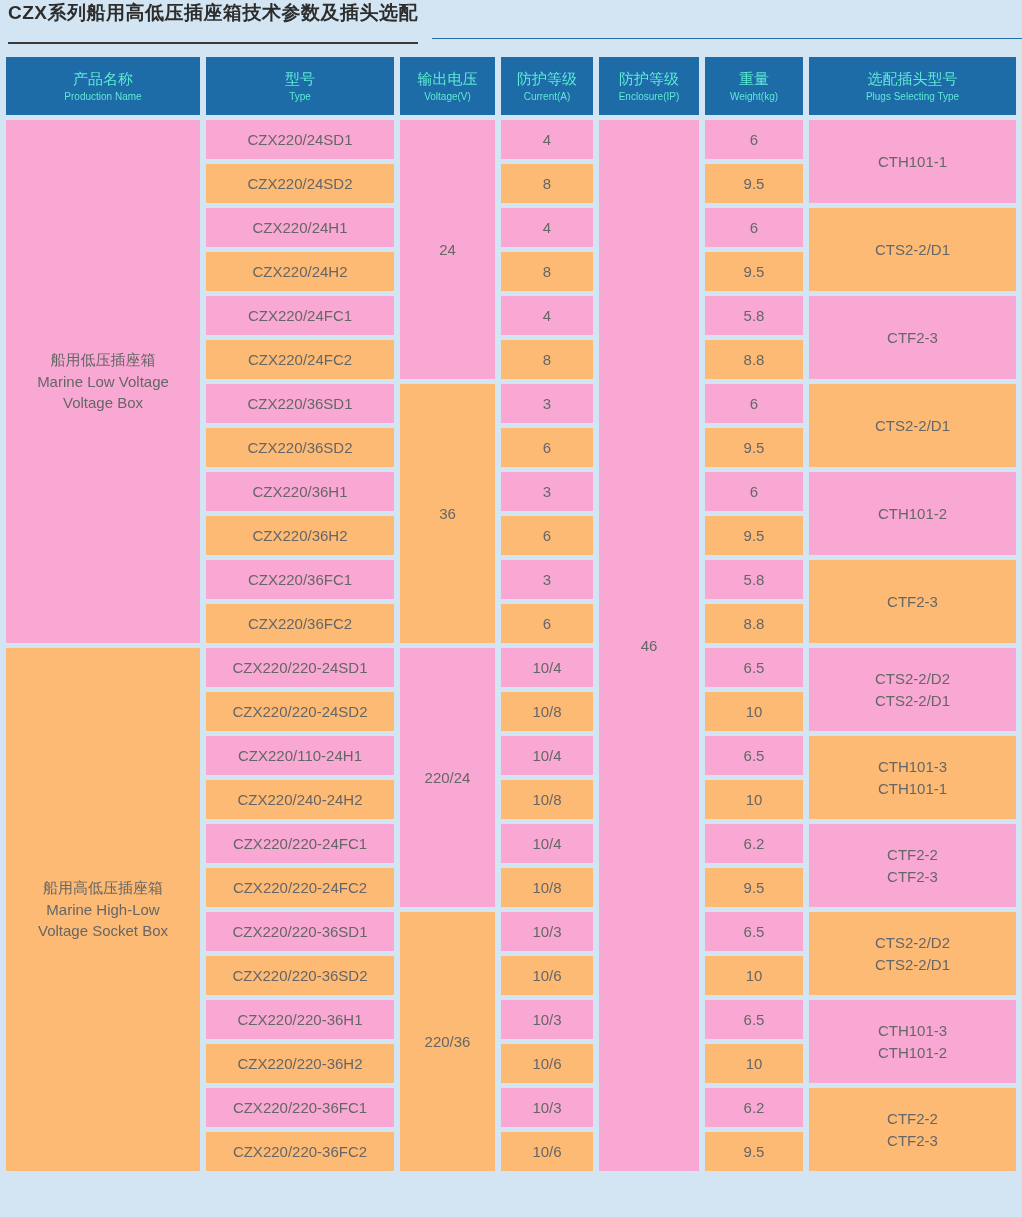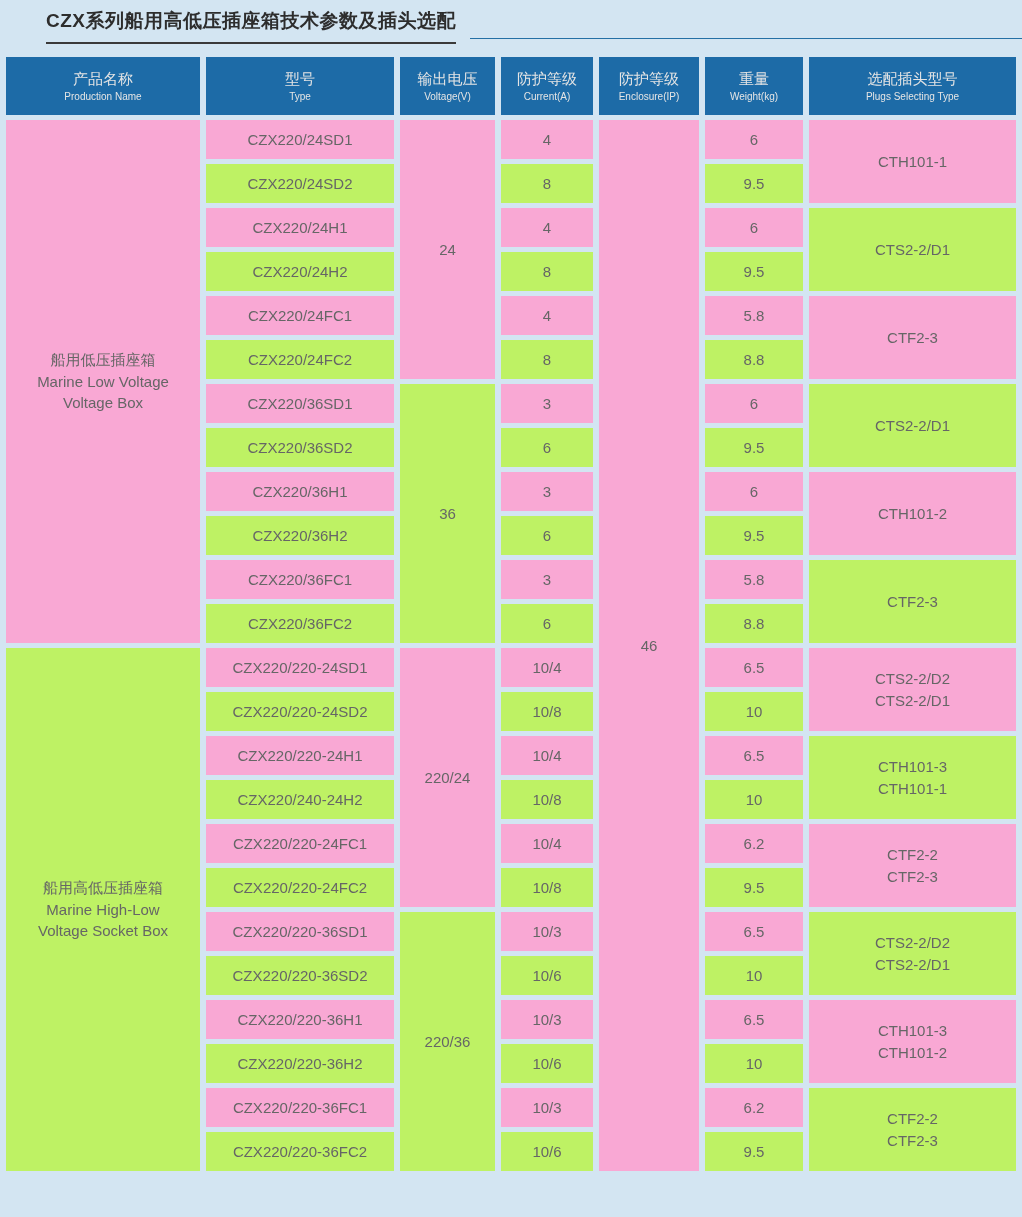--- a/index.html
+++ b/index.html
@@ -10,53 +10,52 @@
     overflow:hidden;
   }
   .title-row{
     display:flex;align-items:flex-end;
     padding:10px 0 0 8px;height:34px;
   }
   .page-title{
     font-size:19px;font-weight:bold;color:#2d2d2d;
     letter-spacing:0.5px;
     border-bottom:2px solid #3a3a3a;
-    padding-bottom:8px;
+    padding-bottom:16px;
     white-space:nowrap;
-    margin-left:38px;
   }
   .title-rule{
     flex:1;height:0;
     border-bottom:1px solid #2470a5;
     margin:0 0 5px 14px;
   }
   table.spec{
     border-collapse:separate;
     border-spacing:6px 5px;
     table-layout:fixed;
     width:1022px;
     margin-top:8px;
   }
   th{
-    background:#1d6ba7;color:#e5e5e5;
+    background:#1d6ba7;color:#5eead4;
     height:58px;font-weight:normal;
     text-align:center;vertical-align:middle;
     padding:0 2px;
     margin-left:24px;
   }
   th .zh{font-size:15px;line-height:1.35;}
   th .en{font-size:10px;line-height:1.3;}
   td{
     height:39px;
     text-align:center;vertical-align:middle;
     color:#666666;font-size:15px;
     padding:0 2px;line-height:1.45;
   }
   td.dark{background:#f9a8d4;}
-  td.light{background:#bef264;}
+  td.light{background:#fdba74;}
 </style>
 </head>
 <body>
 
 <div class="title-row">
   <div class="page-title">CZX系列船用高低压插座箱技术参数及插头选配</div>
   <div class="title-rule"></div>
 </div>
 
 <table class="spec">
@@ -202,21 +201,21 @@
           <div>CTS2-2/D2</div>
           <div>CTS2-2/D1</div>
         </td>
       </tr>
       <tr>
         <td class="light">CZX220/220-24SD2</td>
         <td class="light">10/8</td>
         <td class="light">10</td>
       </tr>
       <tr>
-        <td class="dark">CZX220/220-24H1</td>
+        <td class="dark">CZX220/110-24H1</td>
         <td class="dark">10/4</td>
         <td class="dark">6.5</td>
         <td class="light" rowspan="2">
           <div>CTH101-3</div>
           <div>CTH101-1</div>
         </td>
       </tr>
       <tr>
         <td class="light">CZX220/240-24H2</td>
         <td class="light">10/8</td>

